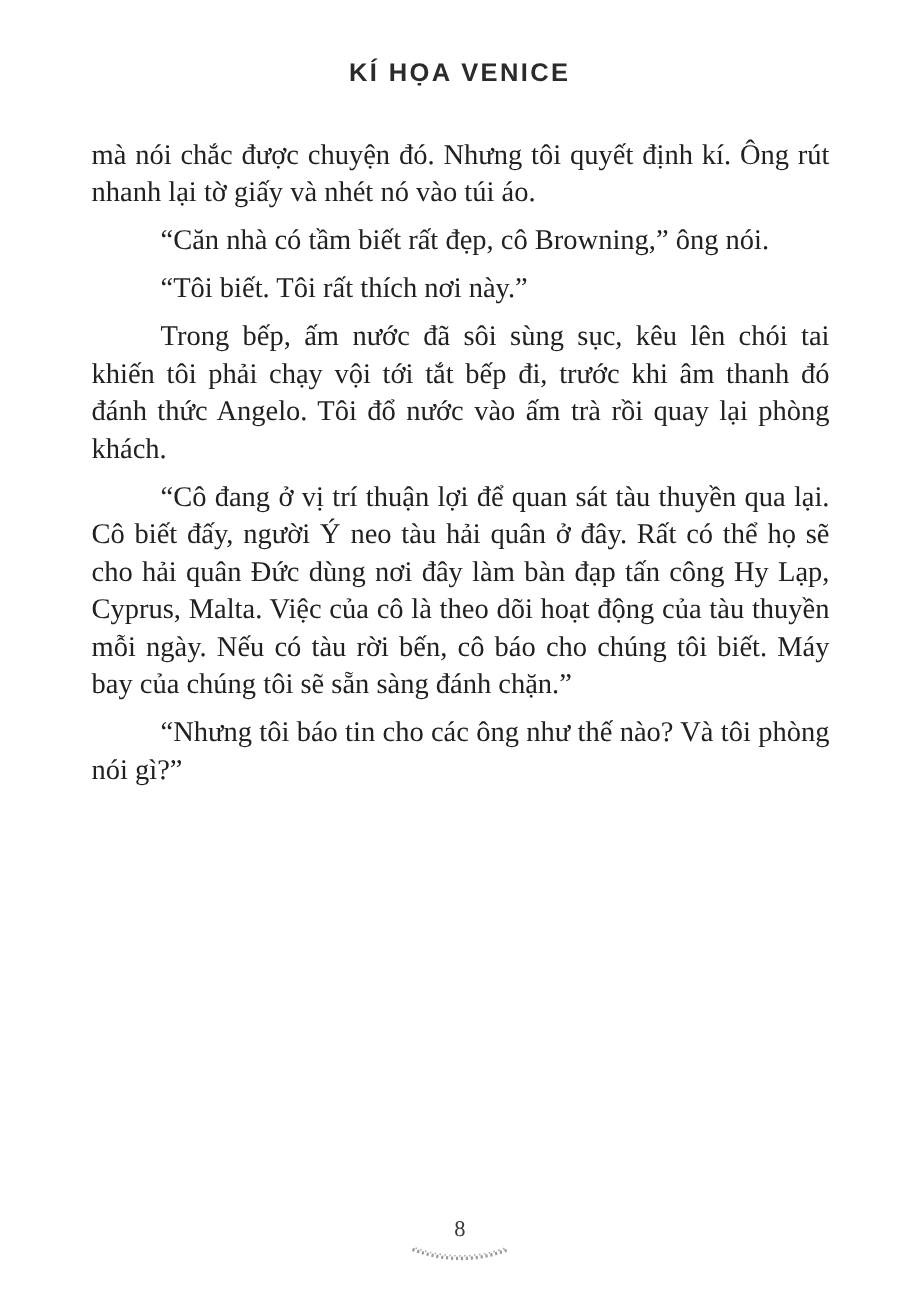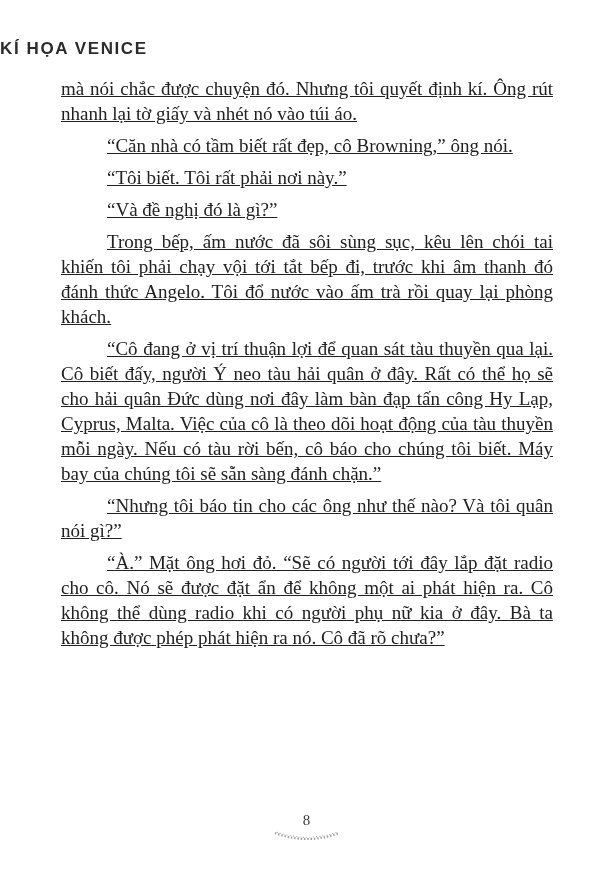--- a/index.html
+++ b/index.html
@@ -17,37 +17,37 @@
     overflow:hidden;
   }
   .page{
     position:relative;
     width:613px;height:873px;
     background:var(--bg);
   }
   .running-header{
     position:absolute;
     top:40px;left:0;right:0;
+    text-align:center;
     font-family:"Liberation Sans","DejaVu Sans",sans-serif;
     font-weight:700;
     font-size:17px;
     line-height:18px;
     letter-spacing:1.6px;
     color:var(--header);
   }
   .body-text{
     position:absolute;
-    top:76px;
+    top:91px;
     left:61px;
     width:492px;
     font-size:19px;
     line-height:25px;
     text-align:justify;
     color:var(--text);
-    text-decoration:underline;
   }
   .para{
     margin:0 0 7px 0;
   }
   .para.indent{
     text-indent:46px;
   }
   .footer{
     position:absolute;
     top:812px;left:0;right:0;
@@ -66,26 +66,24 @@
 </head>
 <body>
 
 <div class="page">
 
   <div class="running-header">KÍ HỌA VENICE</div>
 
   <div class="body-text">
       <p class="para">mà nói chắc được chuyện đó. Nhưng tôi quyết định kí. Ông rút nhanh lại tờ giấy và nhét nó vào túi áo.</p>
       <p class="para indent">“Căn nhà có tầm biết rất đẹp, cô Browning,” ông nói.</p>
-      <p class="para indent">“Tôi biết. Tôi rất phải nơi này.”</p>
-      <p class="para indent">“Và đề nghị đó là gì?”</p>
+      <p class="para indent">“Tôi biết. Tôi rất thích nơi này.”</p>
       <p class="para indent">Trong bếp, ấm nước đã sôi sùng sục, kêu lên chói tai khiến tôi phải chạy vội tới tắt bếp đi, trước khi âm thanh đó đánh thức Angelo. Tôi đổ nước vào ấm trà rồi quay lại phòng khách.</p>
       <p class="para indent">“Cô đang ở vị trí thuận lợi để quan sát tàu thuyền qua lại. Cô biết đấy, người Ý neo tàu hải quân ở đây. Rất có thể họ sẽ cho hải quân Đức dùng nơi đây làm bàn đạp tấn công Hy Lạp, Cyprus, Malta. Việc của cô là theo dõi hoạt động của tàu thuyền mỗi ngày. Nếu có tàu rời bến, cô báo cho chúng tôi biết. Máy bay của chúng tôi sẽ sẵn sàng đánh chặn.”</p>
-      <p class="para indent">“Nhưng tôi báo tin cho các ông như thế nào? Và tôi quân nói gì?”</p>
-      <p class="para indent">“À.” Mặt ông hơi đỏ. “Sẽ có người tới đây lắp đặt radio cho cô. Nó sẽ được đặt ẩn để không một ai phát hiện ra. Cô không thể dùng radio khi có người phụ nữ kia ở đây. Bà ta không được phép phát hiện ra nó. Cô đã rõ chưa?”</p>
+      <p class="para indent">“Nhưng tôi báo tin cho các ông như thế nào? Và tôi phòng nói gì?”</p>
     </div>
 
   <div class="footer">
     <div class="pagenum">8</div>
     <svg class="flourish" width="68" height="14" viewBox="0 0 68 14" aria-hidden="true">
       <path d="M2,3 Q34,15 66,3" fill="none" stroke="#999999" stroke-width="2.2" stroke-dasharray="1.4 1.9" stroke-linecap="butt"></path>
       <path d="M4,2 Q34,12.5 64,2" fill="none" stroke="#aaaaaa" stroke-width="1.1" stroke-dasharray="1 2.3" stroke-linecap="butt"></path>
     </svg>
   </div>
 

